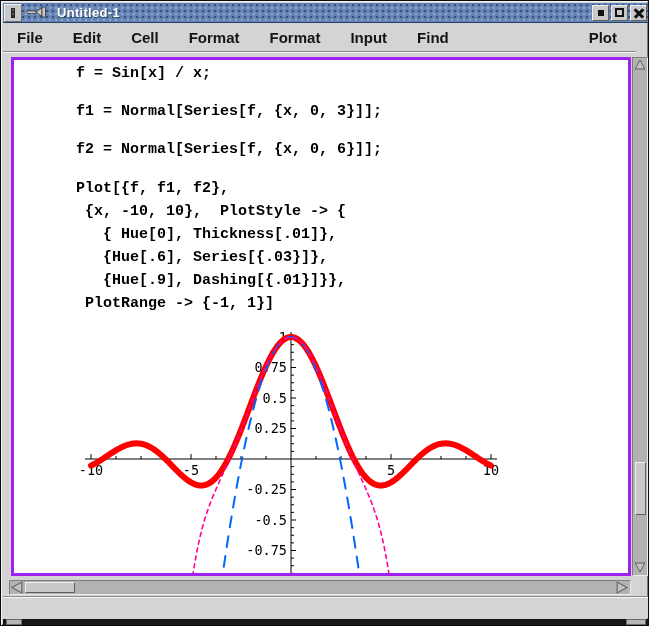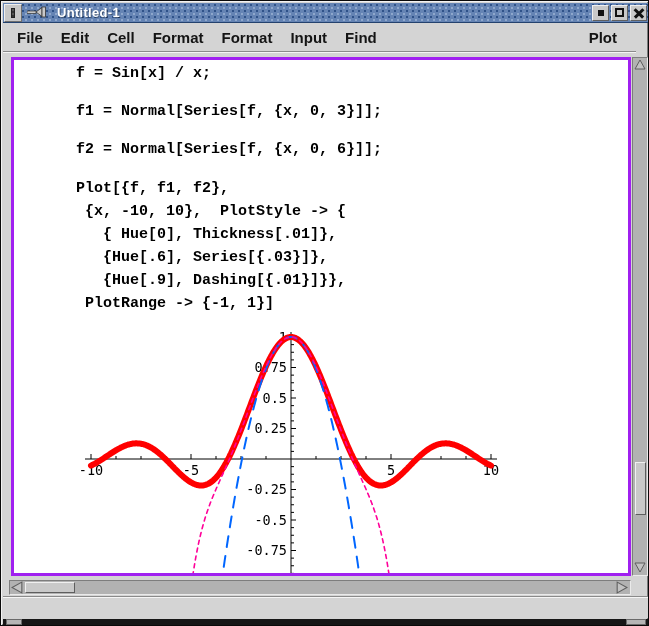--- a/index.html
+++ b/index.html
@@ -51,21 +51,21 @@
   .glyph-close::before,.glyph-close::after{
     content:"";position:absolute;left:-1px;top:4px;width:12px;height:2.6px;background:#111;
   }
   .glyph-close::before{transform:rotate(45deg);}
   .glyph-close::after{transform:rotate(-45deg);}
   
   .menubar{
     position:absolute;left:2px;top:23px;width:633px;height:28px;
     background:#d4d4d4;display:flex;align-items:center;
     border-bottom:1px solid #8a8a8a;box-shadow:0 1px 0 #f5f5f5;
-    font-weight:bold;font-size:15px;color:#141414;
+    font-weight:bold;font-size:15px;color:#141414;gap:12px;
   }
   .menu-item{padding:4px 9px;white-space:nowrap;}
   .menu-item:first-child{margin-left:5px;}
   .menu-help{margin-left:auto;margin-right:10px;padding:4px 9px;}
   
   .notebook-frame{
     position:absolute;left:10px;top:56px;width:620px;height:519px;
     border:3px solid #a020f0;background:#ffffff;
   }
   .notebook{position:absolute;left:0;top:0;width:500px;height:513px;overflow:hidden;background:#fff;}

